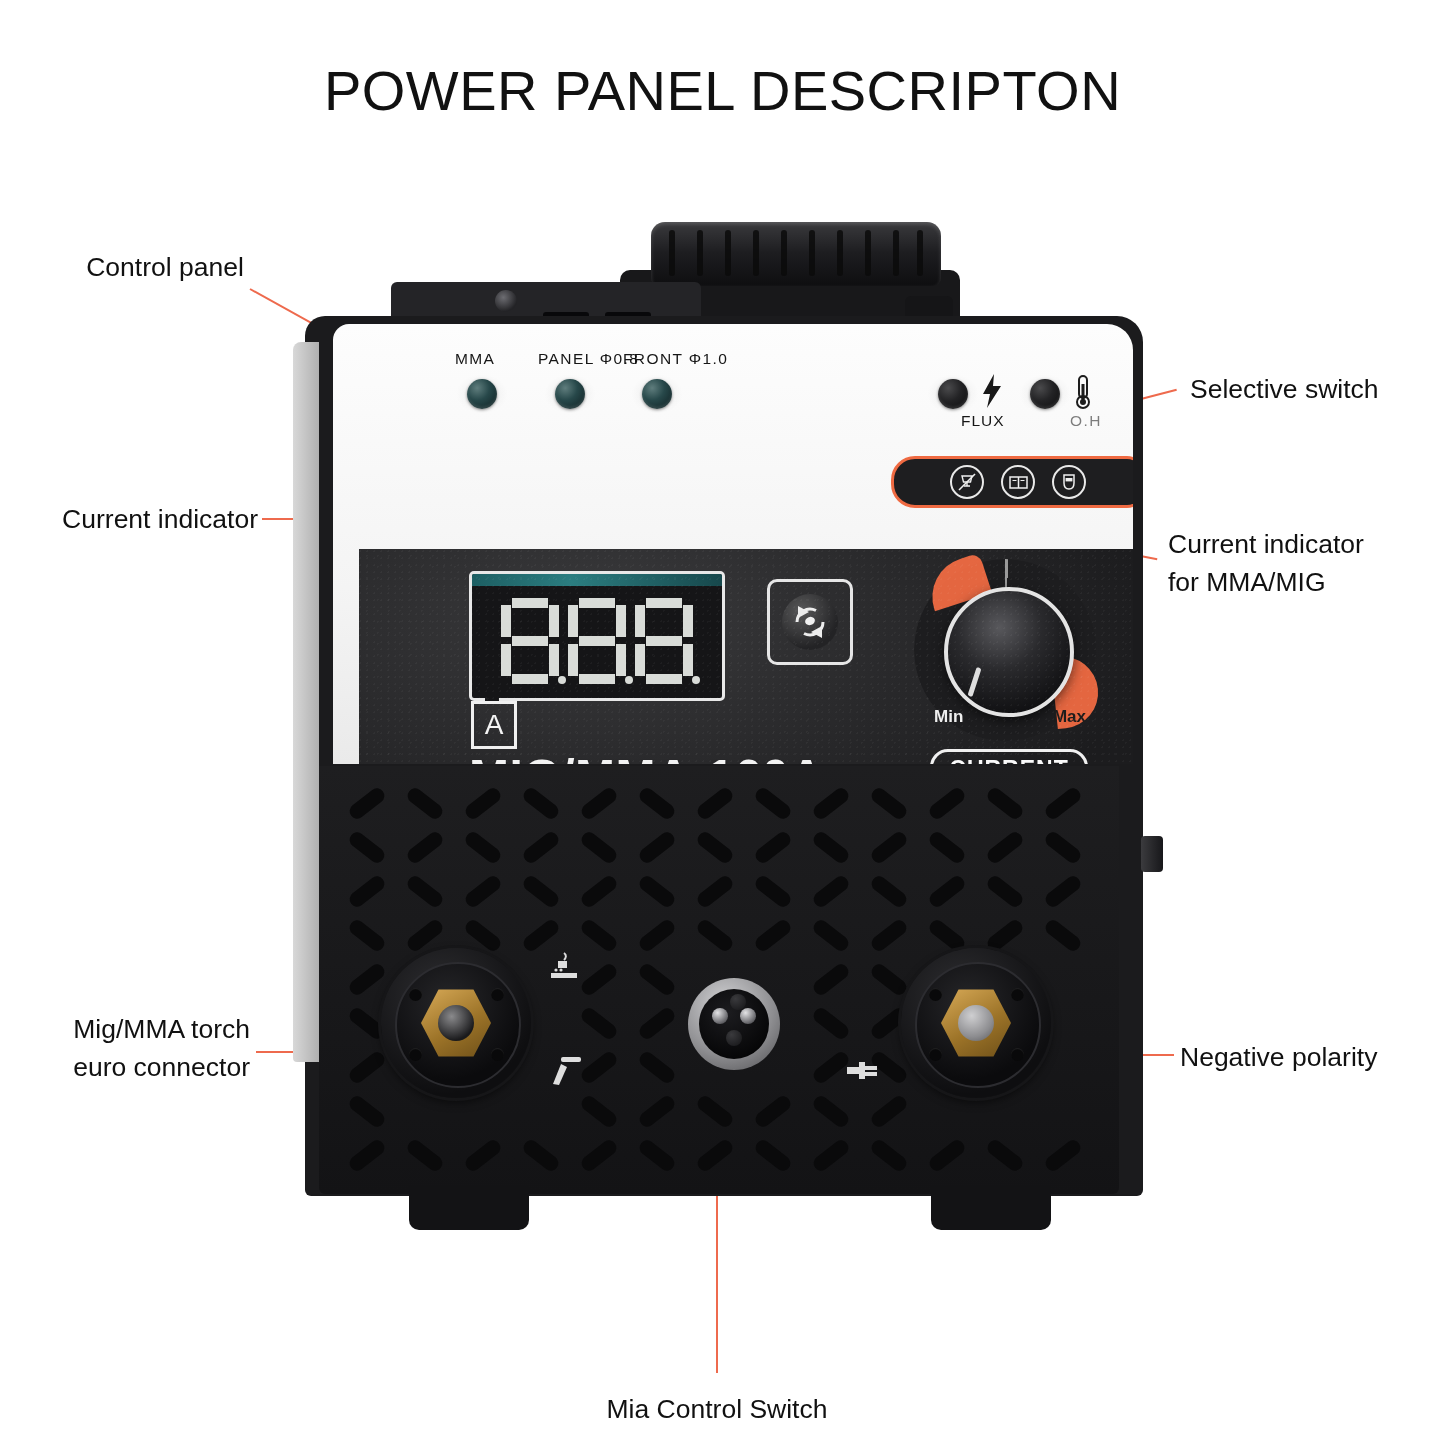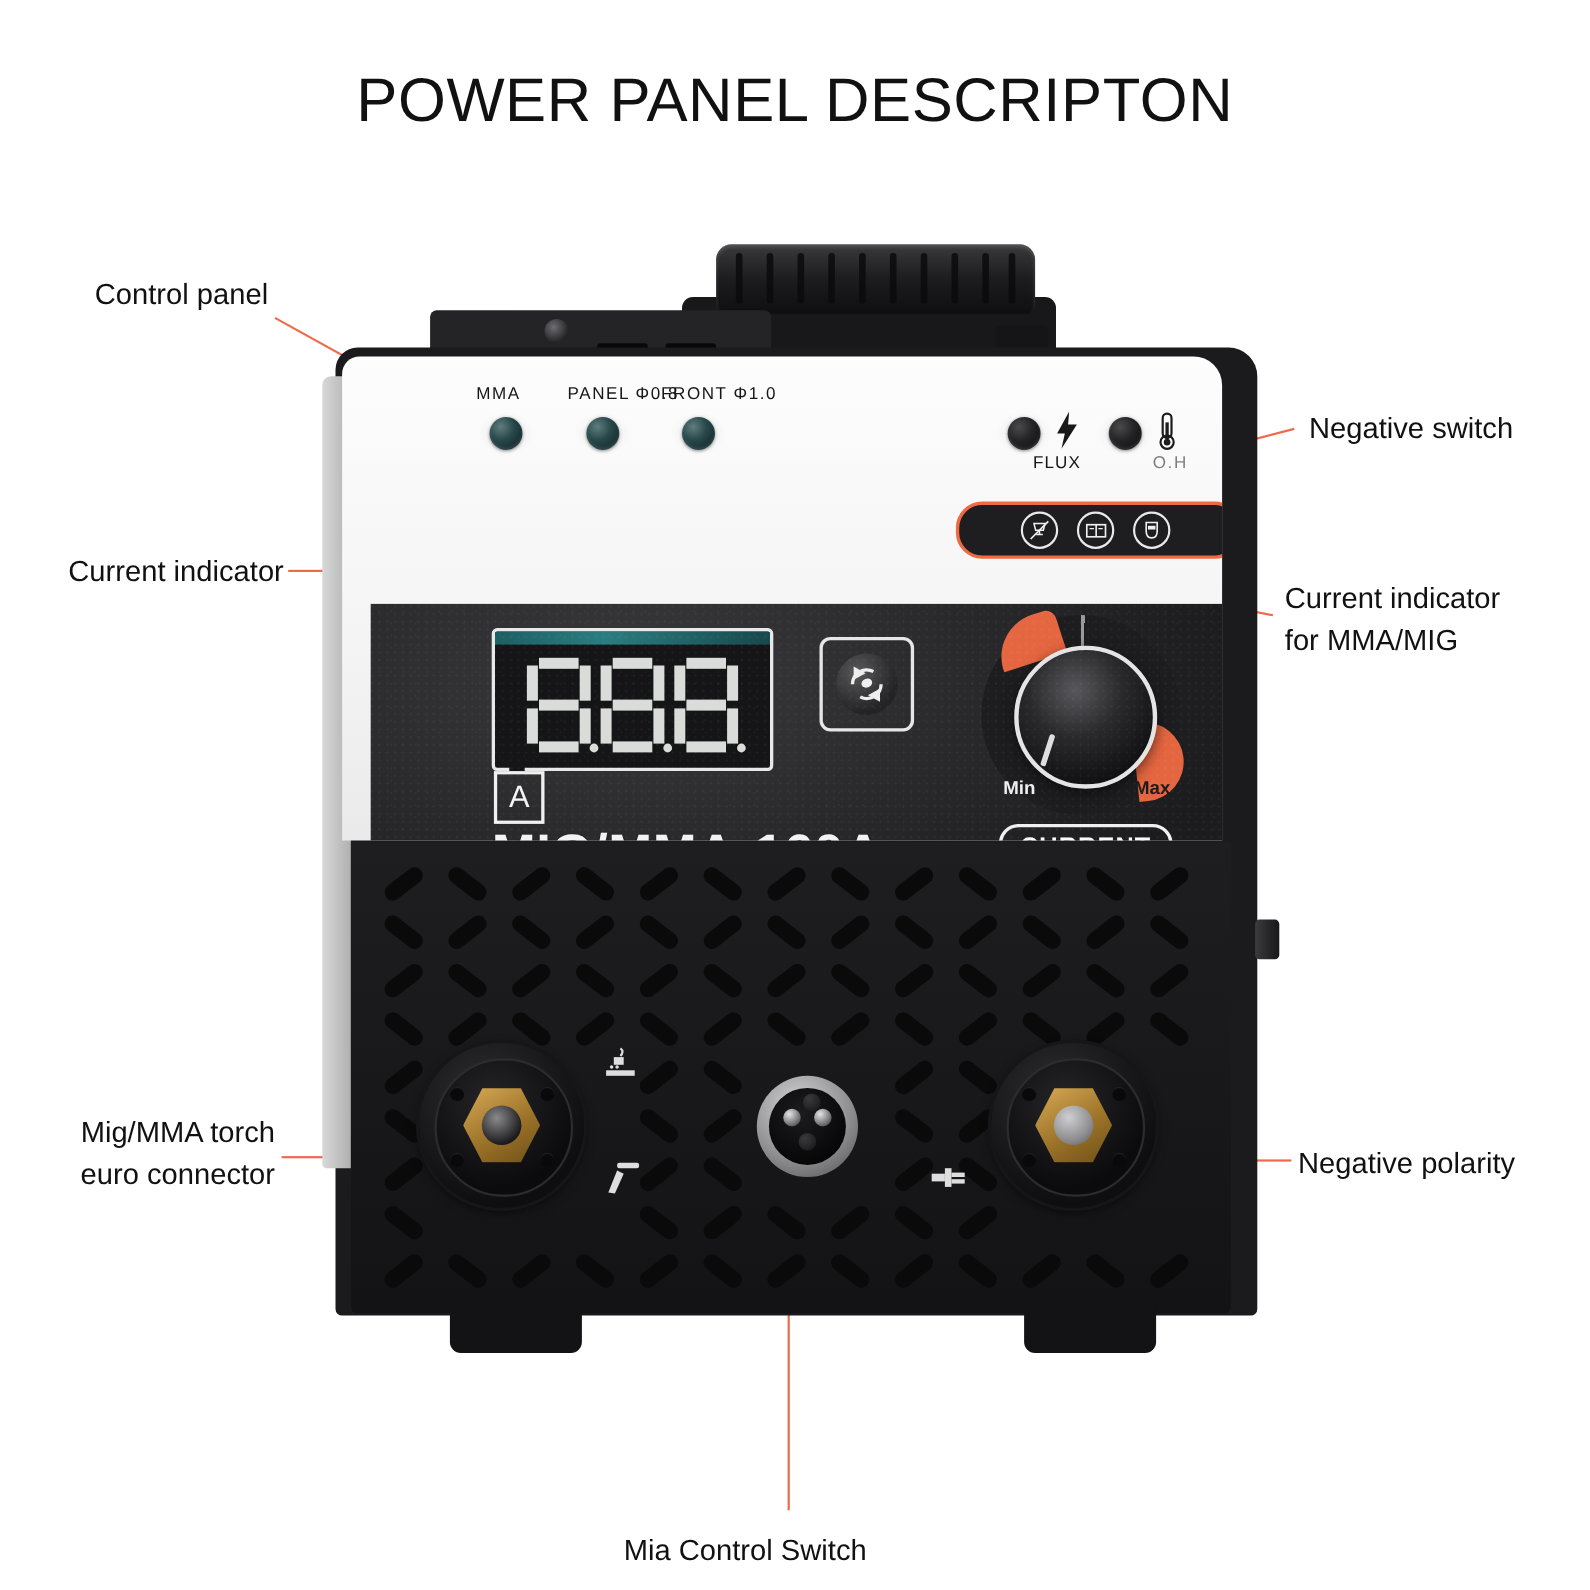--- a/index.html
+++ b/index.html
@@ -7,21 +7,21 @@
        font-family:"Liberation Sans","DejaVu Sans",sans-serif;color:#111;}
 
   
   .page-title{position:absolute;left:0;top:58px;width:1445px;text-align:center;
               font-size:56px;letter-spacing:.5px;color:#111;font-weight:400;}
 
   
   .callout{position:absolute;font-size:26.5px;line-height:1.45;color:#111;white-space:pre-line;}
   .callout.right{text-align:left;}
   .callout.left{text-align:right;}
-  .callout.center{}
+  .callout.center{text-align:center;}
 
   
   .leader{position:absolute;background:#ee6a4d;height:2px;transform-origin:0 50%;}
 
   
   .machine{position:absolute;left:293px;top:196px;width:860px;height:1115px;}
 
   
   .handle-base{position:absolute;left:327px;top:74px;width:340px;height:72px;
      background:#18181a;border-radius:10px 10px 24px 24px;}
@@ -37,21 +37,21 @@
      background:radial-gradient(circle at 38% 34%,#6d6d72,#232326 70%);top:8px;}
   .top-lip .slot{position:absolute;width:46px;height:9px;background:#08080a;border-radius:3px;top:30px;}
 
   
   .shell{position:absolute;left:12px;top:120px;width:838px;height:880px;
      background:#1b1b1d;border-radius:20px 26px 6px 6px;}
   .shell-side{position:absolute;left:0px;top:146px;width:26px;height:720px;
      background:linear-gradient(90deg,#d8d8d8,#b0b0b0);border-radius:8px 0 0 4px;}
 
   
-  .face{position:absolute;left:18px;top:128px;width:800px;height:440px;
+  .face{position:absolute;left:40px;top:128px;width:800px;height:440px;
      background:linear-gradient(180deg,#fdfdfd 0%,#f4f4f4 60%,#eaeaea 100%);
      border-radius:16px 26px 0 0;overflow:hidden;}
 
   
   .panel{position:absolute;left:26px;top:225px;width:800px;height:345px;
      background:radial-gradient(ellipse at 30% 20%,#3a3a3c,#1c1c1e 70%);}
   .panel::after{content:"";position:absolute;inset:0;
      background-image:radial-gradient(circle at 20% 30%,rgba(255,255,255,.04) 0 1px,transparent 1px),
                       radial-gradient(circle at 70% 60%,rgba(255,255,255,.035) 0 1px,transparent 1px);
      background-size:7px 7px,11px 11px;}
@@ -171,21 +171,21 @@
 <div class="leader" style="left:256px;top:1051px;width:200px;"></div>
 <div class="leader" style="left:770px;top:494px;width:420px;transform:rotate(-14.5deg);"></div>
 <div class="leader" style="left:955px;top:519px;width:206px;transform:rotate(11deg);"></div>
 <div class="leader" style="left:988px;top:1054px;width:186px;"></div>
 <div class="leader" style="left:717px;top:1060px;width:312px;transform:rotate(90deg);"></div>
 
 <div class="callout left" style="left:20px;top:248px;width:290px;text-align:center;">Control panel</div>
 <div class="callout left" style="left:0px;top:500px;width:258px;">Current indicator</div>
 <div class="callout left" style="left:0px;top:1010px;width:250px;">Mig/MMA torch
 euro connector</div>
-<div class="callout right" style="left:1190px;top:370px;width:250px;">Negative switch</div>
+<div class="callout right" style="left:1190px;top:370px;width:250px;">Selective switch</div>
 <div class="callout right" style="left:1168px;top:525px;width:272px;">Current indicator
 for MMA/MIG</div>
 <div class="callout right" style="left:1180px;top:1038px;width:260px;">Negative polarity</div>
 <div class="callout center" style="left:567px;top:1390px;width:300px;">Mia Control Switch</div>
 
 <div class="machine">
 
   <div class="handle-base"></div>
   <div class="handle-grip">
     <i style="left:18px;"></i>

